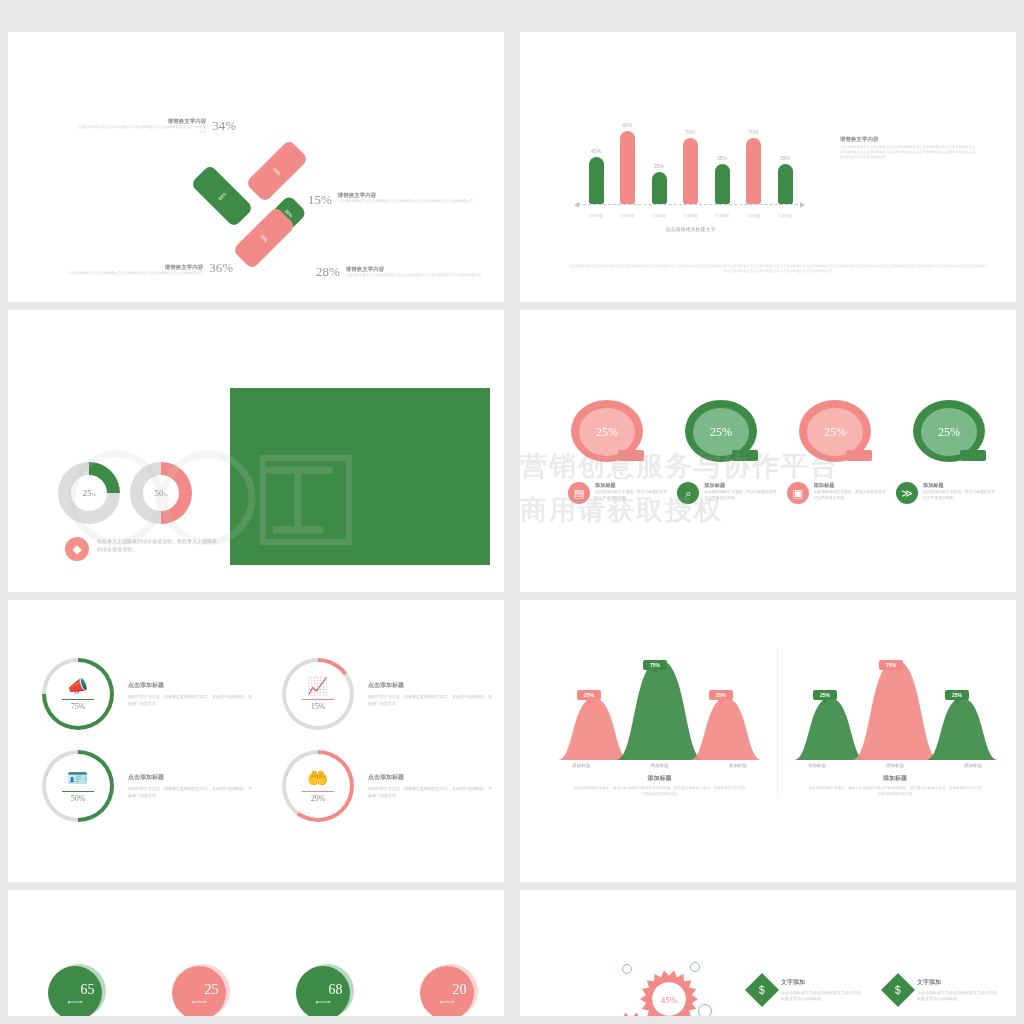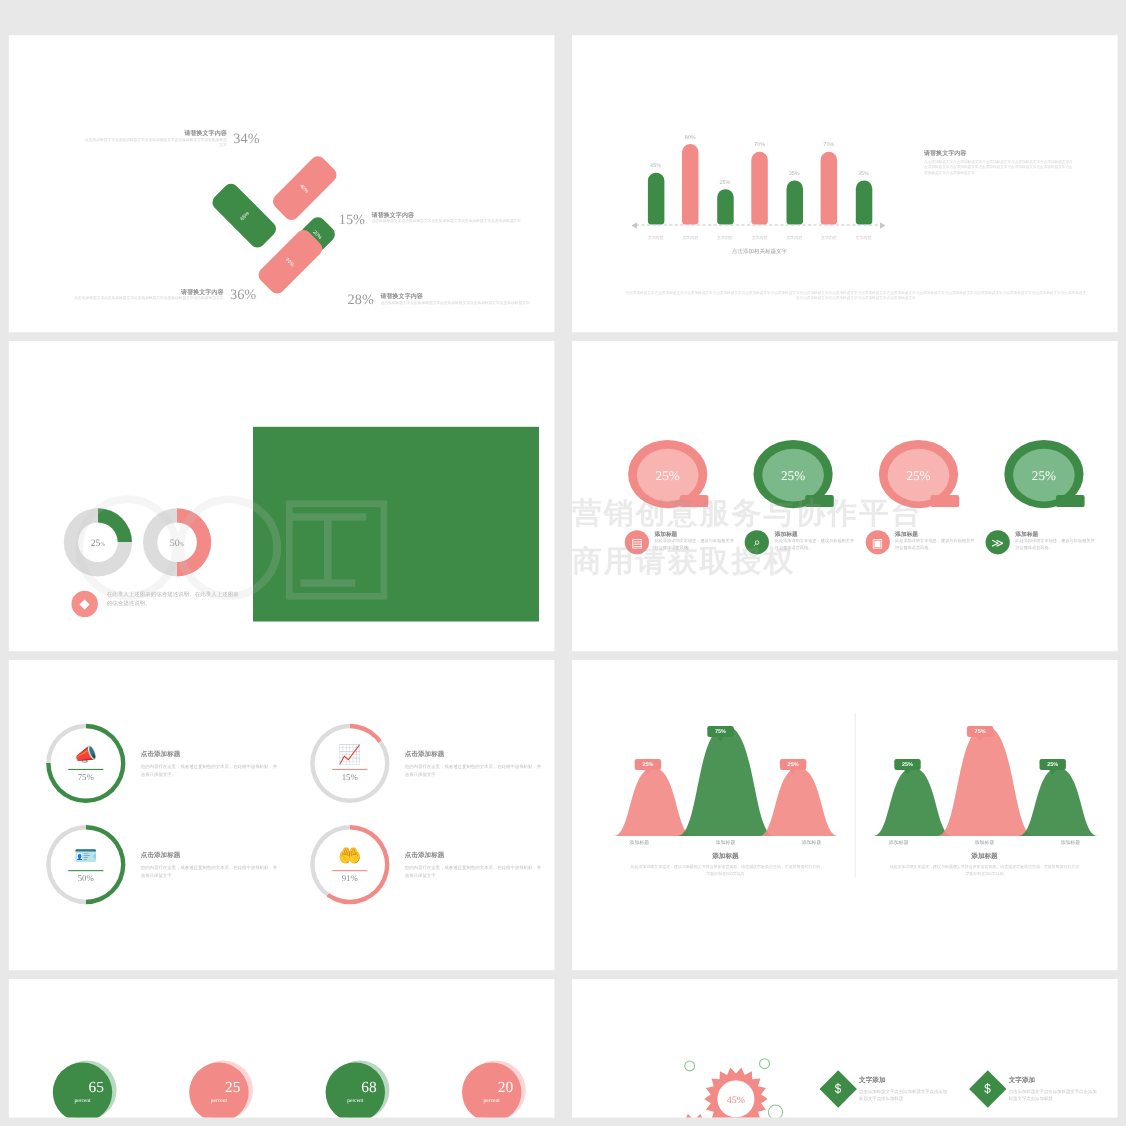--- a/index.html
+++ b/index.html
@@ -187,21 +187,21 @@
       <div style="display:flex;align-items:flex-start;gap:6px;">
         <div class="pct">15%</div>
         <div>
           <h4>请替换文字内容</h4>
           <p>点击添加标题文字点击添加标题文字点击添加标题文字点击添加标题文字点击添加标题文字</p>
         </div>
       </div>
     </div>
 
     <div class="cap" style="left:55px;top:228px;width:170px;text-align:right;">
-      <div style="display:flex;align-items:center;justify-content:flex-end;gap:6px;">
+      <div style="display:flex;align-items:flex-end;justify-content:flex-end;gap:6px;">
         <div style="text-align:right;">
           <h4>请替换文字内容</h4>
           <p>点击添加标题文字点击添加标题文字点击添加标题文字点击添加标题文字点击添加标题文字</p>
         </div>
         <div class="pct">36%</div>
       </div>
     </div>
 
     <div class="cap" style="left:308px;top:232px;width:175px;">
       <div style="display:flex;align-items:center;gap:6px;">
@@ -389,21 +389,21 @@
           <div class="txt">
             <h5>点击添加标题</h5>
             <p>您的内容打在这里，或者通过复制您的文本后，在此框中选择粘贴，并选择只保留文字</p>
           </div>
         </div>
         <div class="item">
           <div class="ring" style="background:conic-gradient(#f28b87 0 60%, #dcdcdc 60% 100%)">
             <div class="hole">
               <div class="gly" style="color:#f28b87">🤲</div>
               <div class="sep" style="background:#f28b87"></div>
-              <div class="pc">91%</div>
+              <div class="pc">29%</div>
             </div>
           </div>
           <div class="txt">
             <h5>点击添加标题</h5>
             <p>您的内容打在这里，或者通过复制您的文本后，在此框中选择粘贴，并选择只保留文字</p>
           </div>
         </div>
       </div>
   </div>
 

